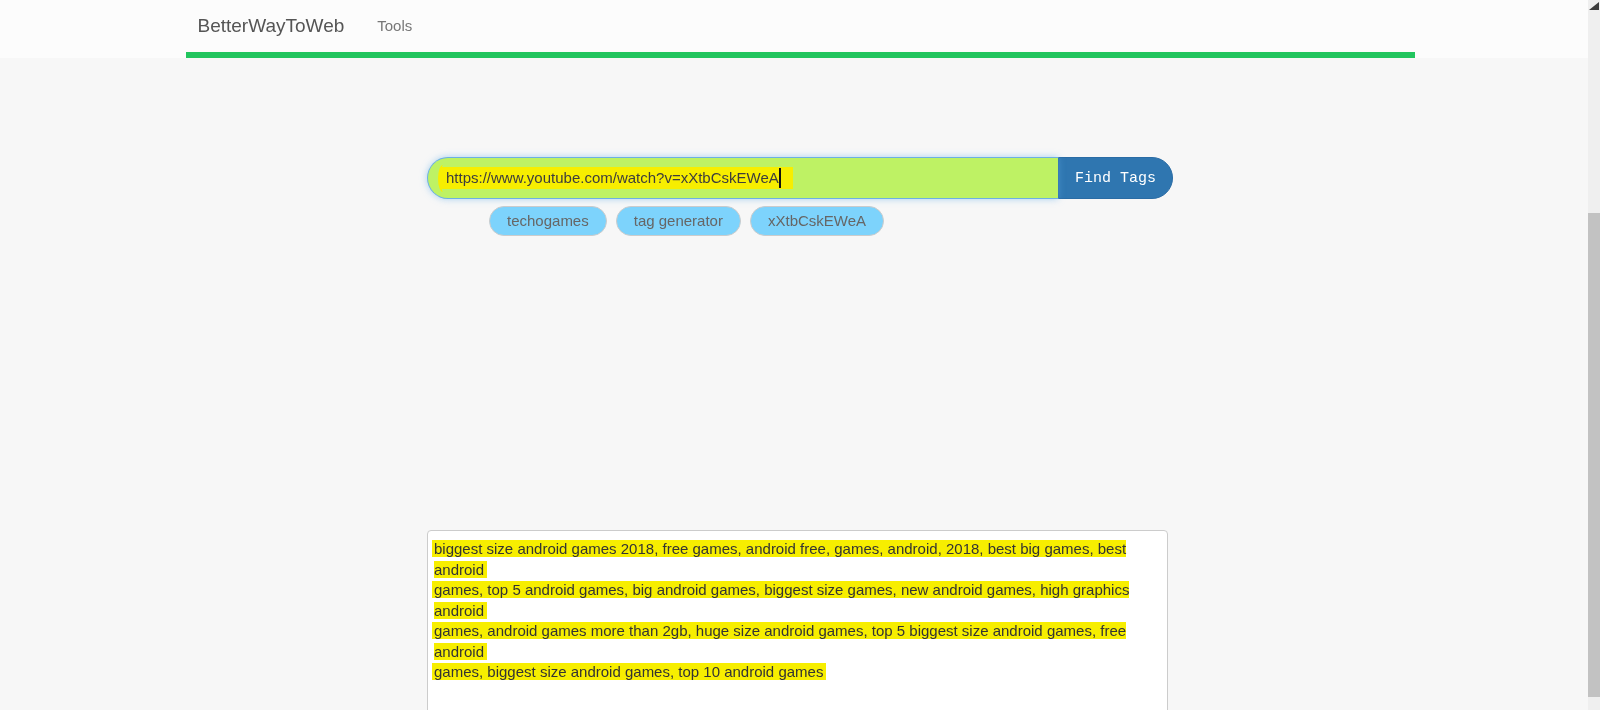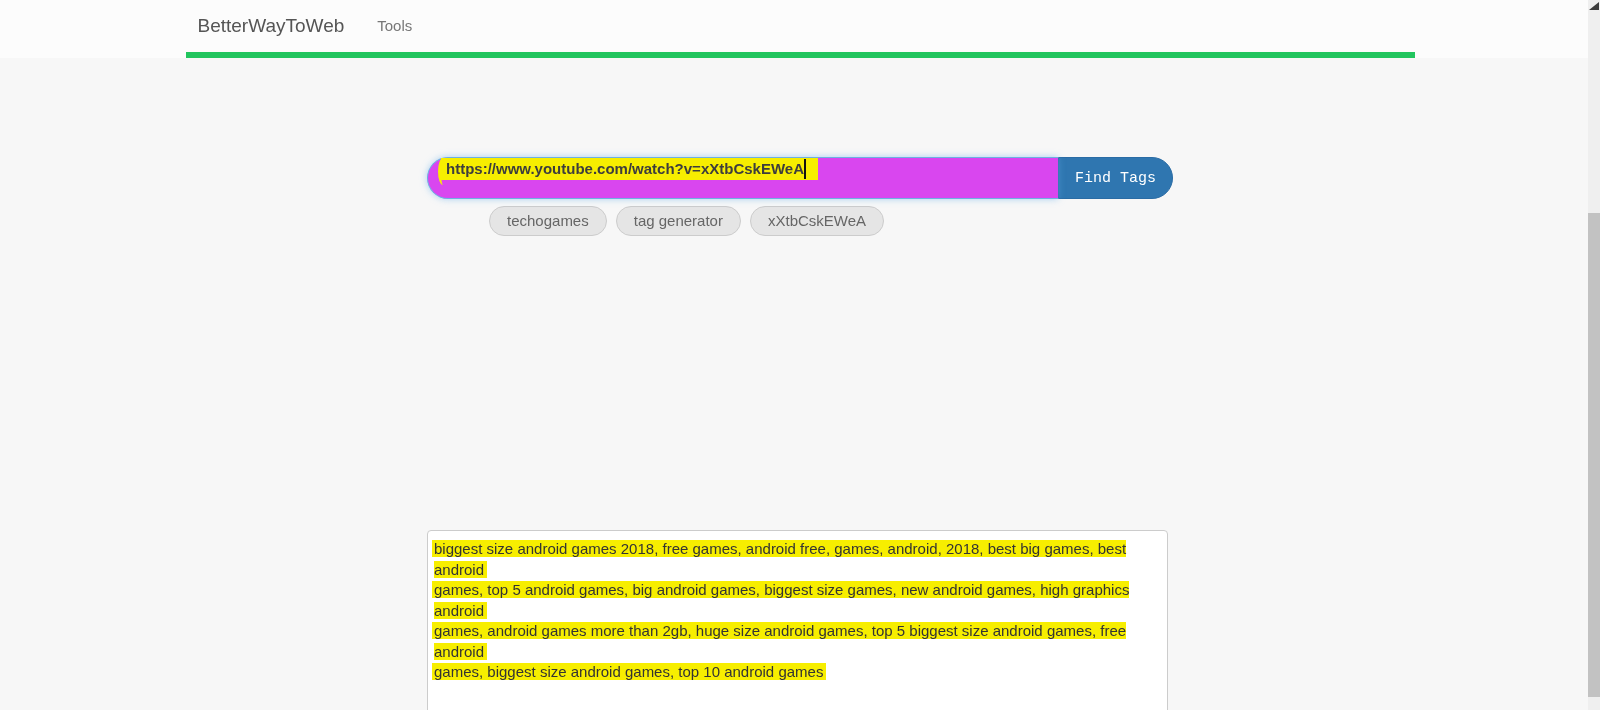--- a/index.html
+++ b/index.html
@@ -70,31 +70,30 @@
     color: #333;
     cursor: pointer;
   }
 
   
   .content { width: 746px; margin: 99px auto 0 auto; }
 
   .input-group { display: flex; height: 42px; }
   .url-box {
     flex: 1;
-    background: #d946ef;
+    background: #bef264;
     border: 1px solid #6db0e2;
     border-right: none;
     border-radius: 21px 0 0 21px;
     box-shadow: 0 0 7px rgba(102,175,233,0.55);
     display: flex;
-    align-items: flex-start;
+    align-items: center;
     padding-left: 10px;
     cursor: text;
     position: relative;
-    font-weight: bold;
   }
   .arc {
     display: inline-block;
     width: 10px; height: 27px;
     border-left: 3px solid var(--highlight, #f7ee00);
     border-radius: 50% / 50%;
     margin-right: -7px;
     position: relative;
     z-index: 2;
   }
@@ -125,21 +124,21 @@
     cursor: pointer;
   }
 
   .pills {
     margin-top: 7px;
     margin-left: 62px;
     display: flex;
     gap: 9px;
   }
   .pill {
-    background: #e5e5e5;
+    background: #7dd3fc;
     border: 1px solid #ccc;
     border-radius: 17px;
     padding: 5px 17px 6px 17px;
     font-size: 15px;
     color: #666;
     cursor: pointer;
     white-space: nowrap;
   }
 
   

